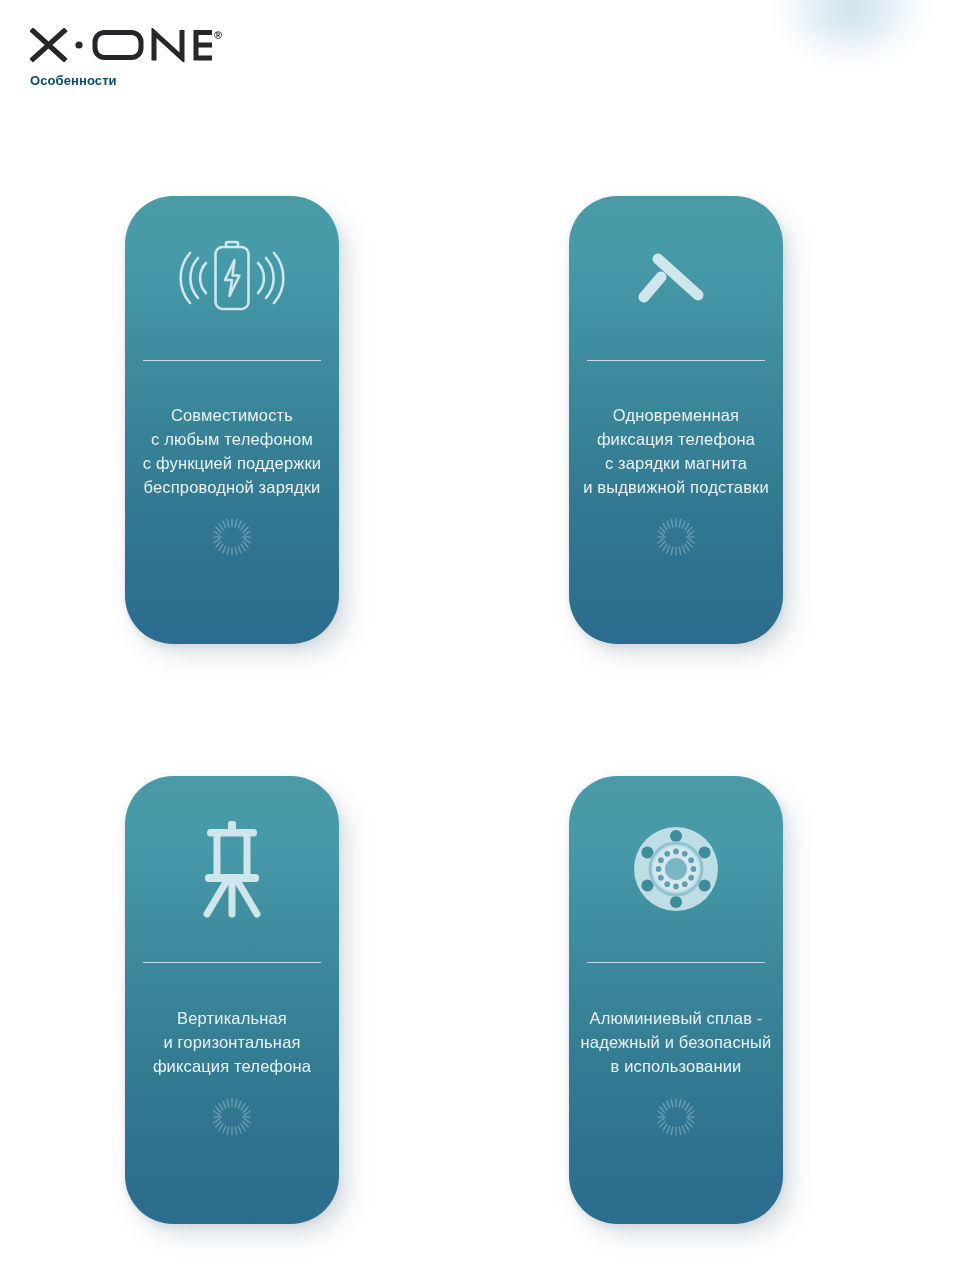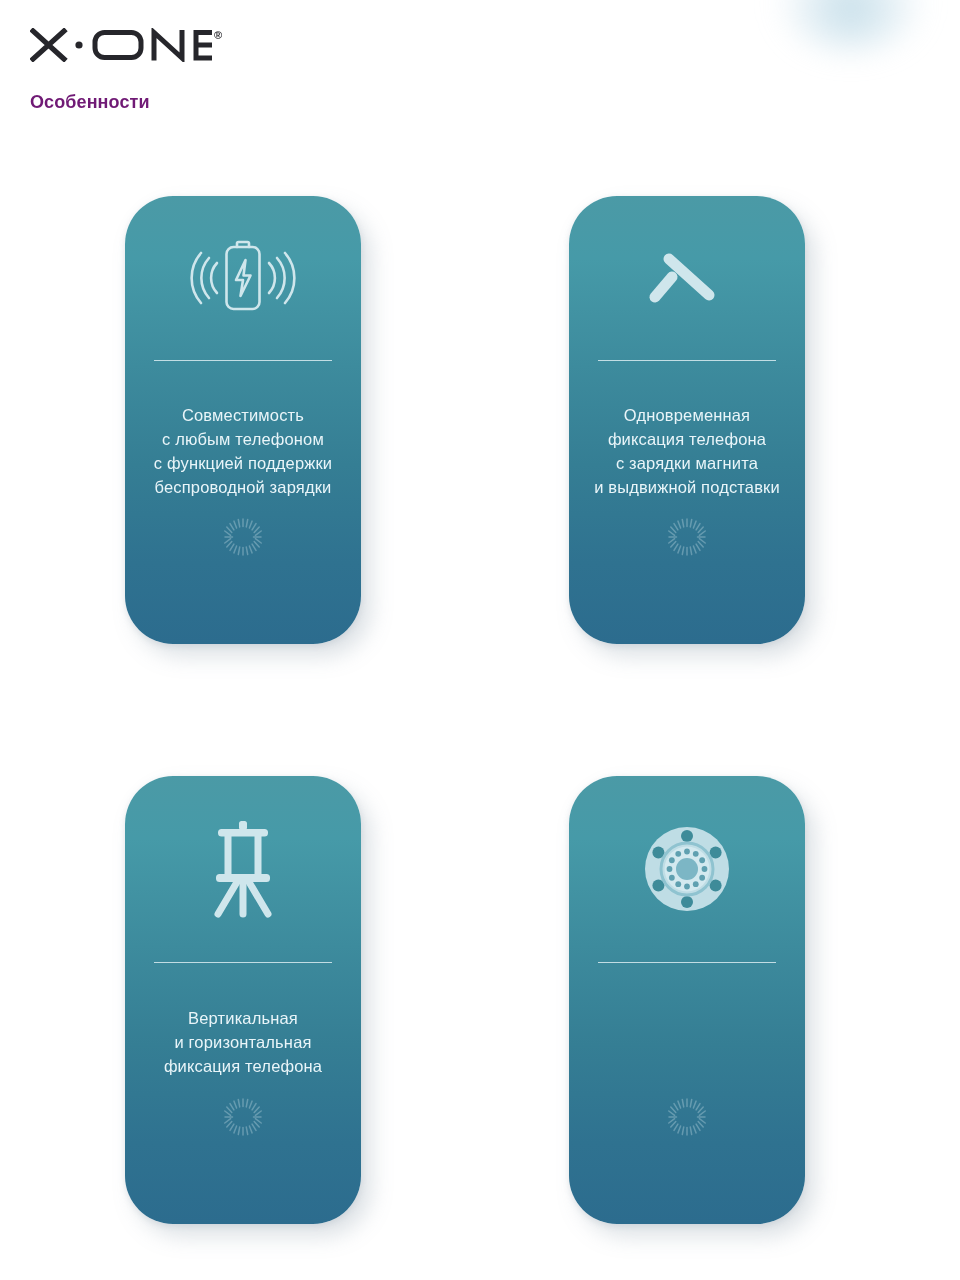--- a/index.html
+++ b/index.html
@@ -49,43 +49,43 @@
   .logo svg { display: block; }
   .logo .reg {
     font-size: 11px;
     line-height: 1;
     margin-left: 2px;
     margin-top: 2px;
     font-weight: 700;
     color: #26262b;
   }
   .section-title {
-    margin-top: 24px;
-    font-size: 18px;
+    margin-top: 5px;
+    font-size: 13px;
     font-weight: 700;
-    color: #701a75;
+    color: #0c4a6e;
     letter-spacing: 0.1px;
   }
 
   
   .features-grid {
     position: absolute;
     left: 0;
     top: 196px;
     width: 960px;
     display: grid;
     grid-template-columns: repeat(2, 266px);
     justify-content: center;
     column-gap: 178px;
     row-gap: 132px;
   }
 
   .feature-card {
     position: relative;
-    width: 236px;
+    width: 214px;
     height: 448px;
     border-radius: 48px;
     background: linear-gradient(180deg,
         #4b9aa6 0%,
         #469aa8 14%,
         #3d8b9d 38%,
         #357e94 60%,
         #2f7290 82%,
         #2c6c8e 100%);
     box-shadow: 10px 12px 22px rgba(120,140,155,0.26),
@@ -353,20 +353,23 @@
           <circle cx="30.85" cy="54.75" r="2.9"></circle>
           <circle cx="28.5" cy="46" r="2.9"></circle>
           <circle cx="30.85" cy="37.25" r="2.9"></circle>
           <circle cx="37.25" cy="30.85" r="2.9"></circle>
         </g>
 
         <circle cx="46" cy="46" r="11" fill="#7cb6c5"></circle>
       </svg>
     </div>
     <div class="card-divider"></div>
+    <p class="card-text">Алюминиевый сплав -
+надежный и безопасный
+в использовании</p>
     <div class="card-badge">
       <svg width="42" height="42" viewBox="0 0 42 42" aria-hidden="true">
         <g stroke="#dff0f5" stroke-width="1.5" stroke-linecap="round">
           <line x1="21" y1="3" x2="21" y2="10.5"></line>
           <line x1="25.7" y1="3.5" x2="24.3" y2="10.9"></line>
           <line x1="30.1" y1="5.1" x2="27.4" y2="12"></line>
           <line x1="34" y1="7.6" x2="30.1" y2="13.9"></line>
           <line x1="37.2" y1="11" x2="32.2" y2="16.4"></line>
           <line x1="39.2" y1="15" x2="33.4" y2="19.3"></line>
           <line x1="39" y1="21" x2="31.5" y2="21"></line>

